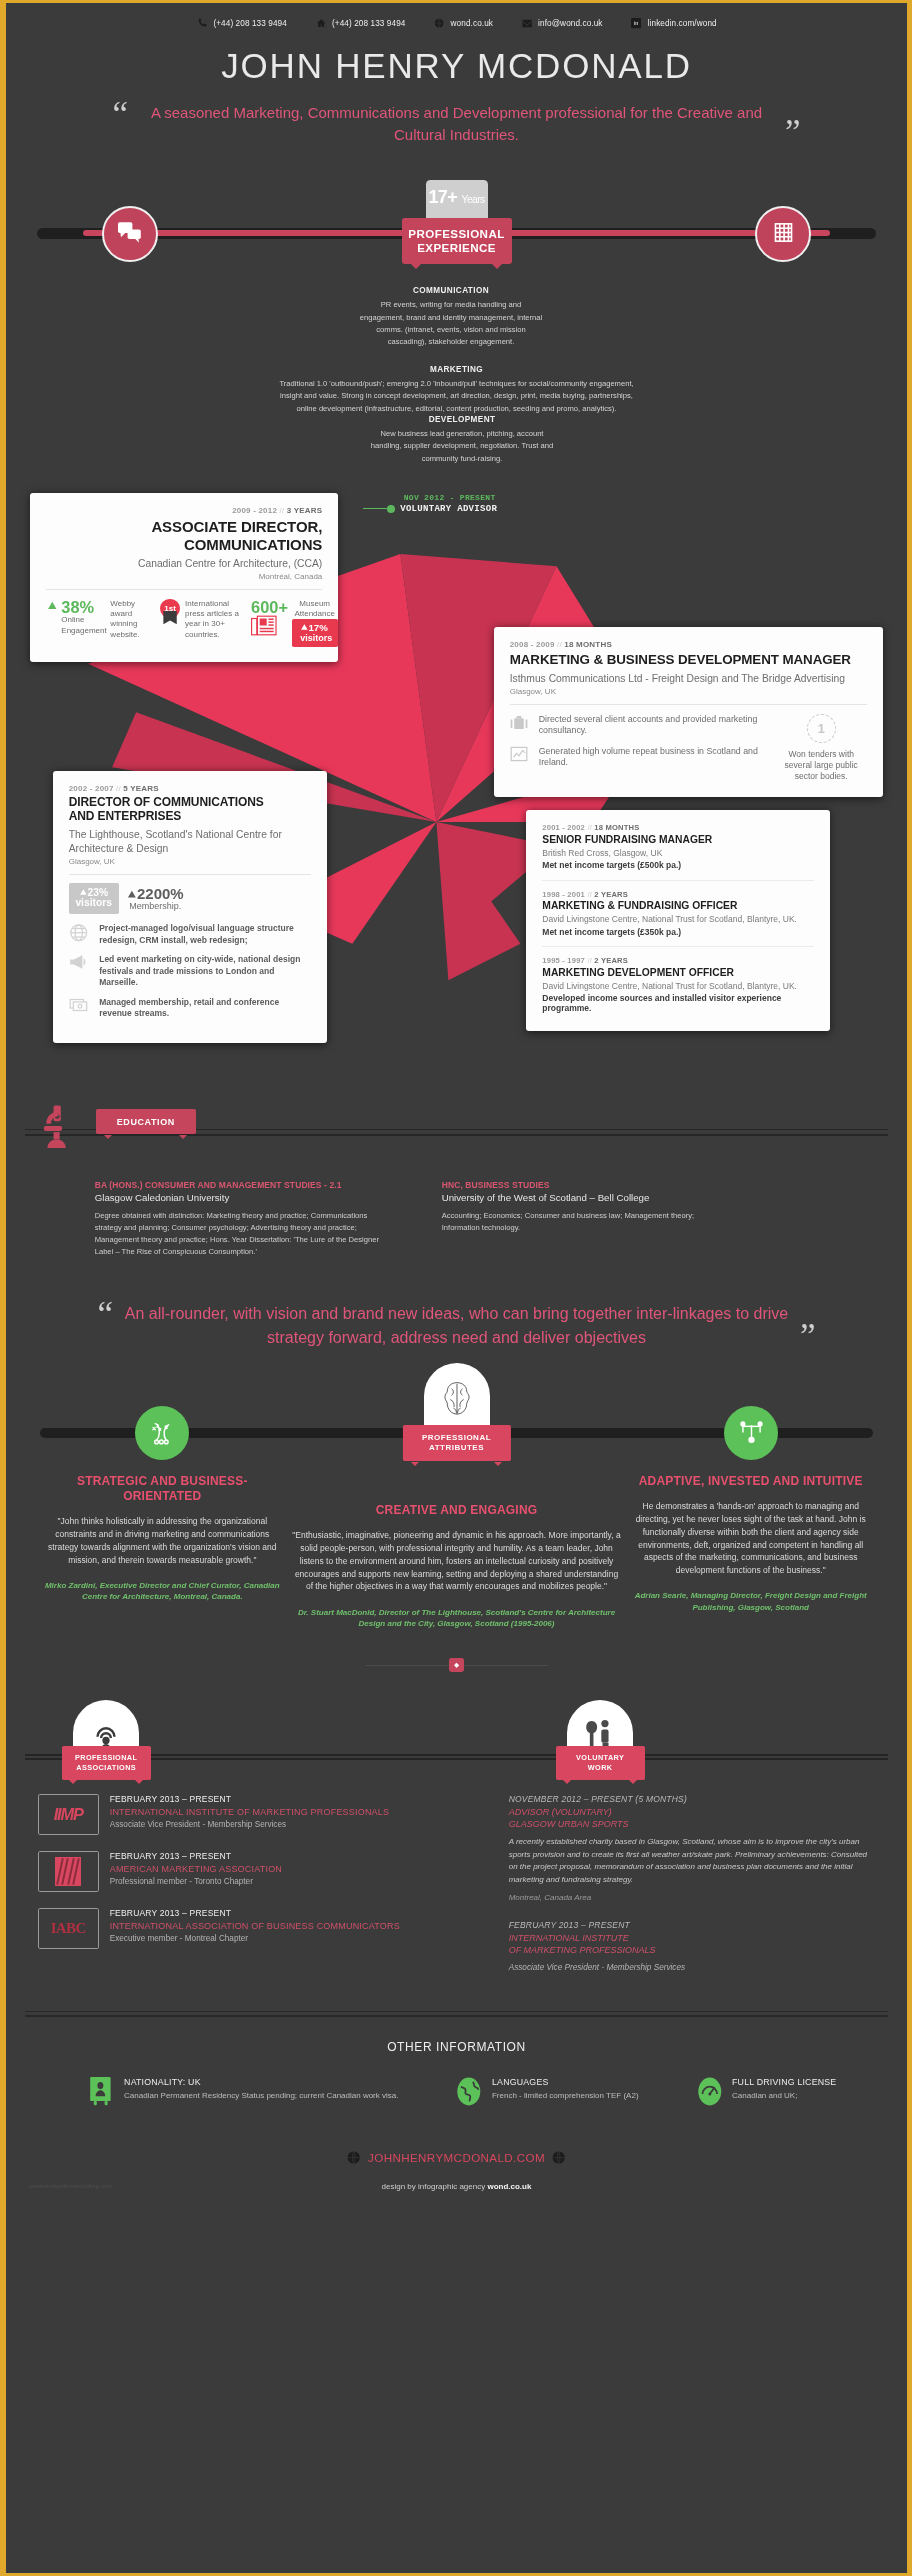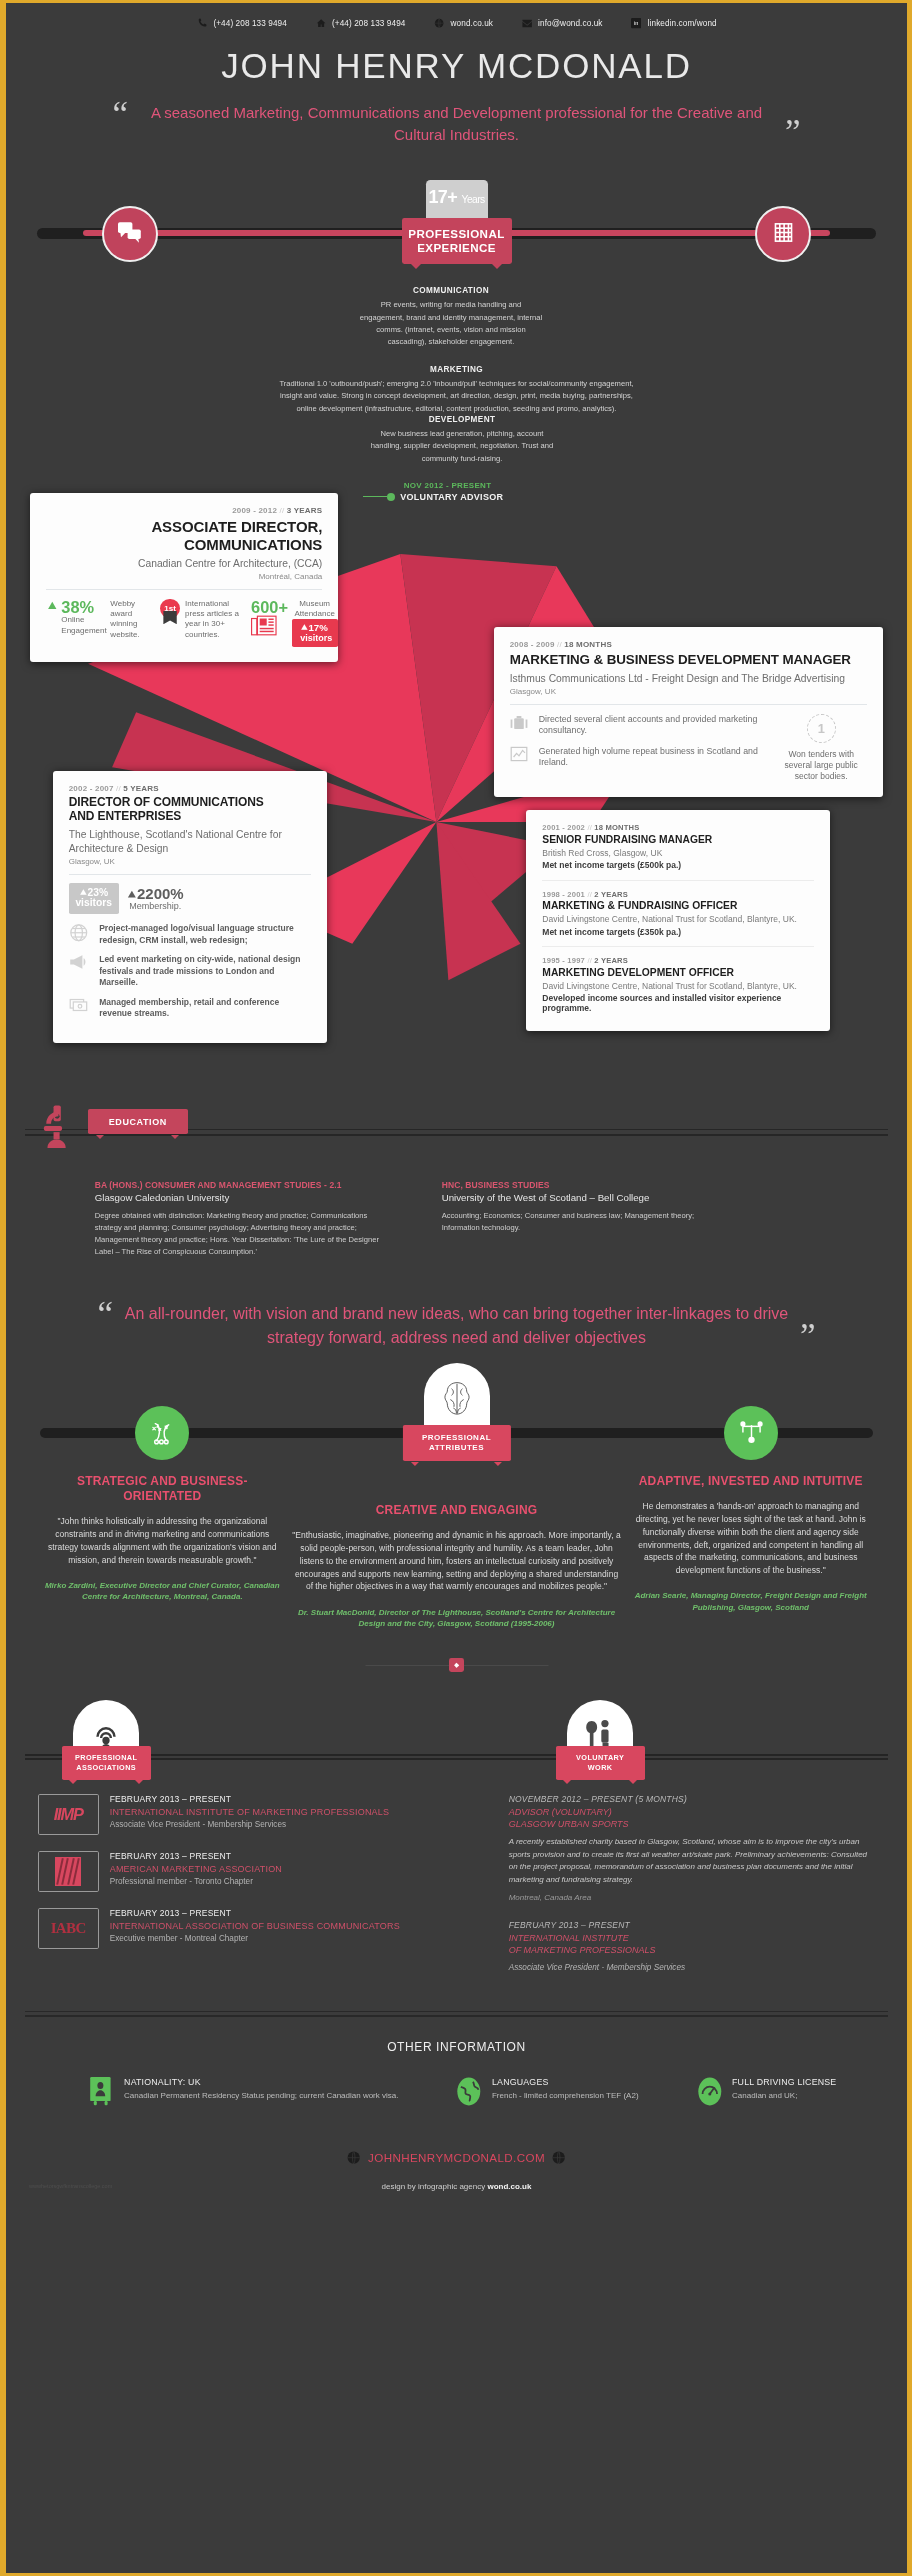--- a/index.html
+++ b/index.html
@@ -165,21 +165,21 @@
   .biz-line .tx { font-size: 8.8px; color: #6d6d6d; line-height: 1.32; }
   .biz-right { width: 91px; text-align: center; }
   .coin {
     width: 29px; height: 29px; border-radius: 50%; border: 1.8px dashed #c7c7c7;
     margin: 0 auto 6px; display: flex; align-items: center; justify-content: center;
     color: #c7c7c7; font-size: 12.8px; font-weight: bold;
   }
   .biz-right .tx { font-size: 8.5px; color: #6d6d6d; line-height: 1.32; }
 
   
-  .vol-marker { position: absolute; left: 371px; top: 0px; }
+  .vol-marker { position: absolute; left: 371px; top: 12px; font-family: Liberation Mono, monospace; }
   .vol-marker .d { font-size: 8px; color: #5cb85c; font-weight: bold; letter-spacing: 0.3px; margin-left: 17px; }
   .vol-marker .r { display: flex; align-items: center; gap: 5.5px; margin-top: 2.4px; }
   .vol-marker .dot { width: 8px; height: 8px; border-radius: 50%; background: #5cb85c; flex: none; }
   .vol-marker .t { font-size: 9px; color: #f2f2f2; font-weight: bold; letter-spacing: 0.3px; }
   .vol-marker .line { position: absolute; left: -24px; top: 15px; width: 24px; height: 1.2px; background: #5cb85c; }
 
   
   #card-dir { left: 37px; top: 254px; width: 274px; margin-top: 36px; }
   #card-dir h3 { font-size: 12px; }
   .dir-stats { display: flex; align-items: center; gap: 8px; margin-bottom: 9.7px; text-align: center; }
@@ -201,21 +201,21 @@
   .old-entry .org { font-size: 8.5px; color: #7a7a7a; line-height: 1.3; }
   .old-entry .bold { font-size: 8.5px; color: #3c3c3c; font-weight: bold; margin-top: 1.2px; }
   .old-sep { border-top: 0.6px solid #ececec; margin: 9.7px 0 8.5px; }
 
   
   .edu-band { position: relative; margin-top: 7.3px; height: 43px; }
   .edu-rule { position: absolute; left: 9.7px; right: 9.7px; top: 19.5px; height: 1.2px; background: #262626; }
   .edu-rule2 { position: absolute; left: 9.7px; right: 9.7px; top: 25px; height: 1.2px; background: #262626; }
   .micro { position: absolute; left: 24px; top: -6px; width: 38px; height: 51px; color: #c4455c; }
   .edu-tab {
-    position: absolute; left: 72px; top: 0px; background: #c4455c;
+    position: absolute; left: 80px; top: 0px; background: #c4455c;
     color: #fff; padding: 7.3px 21px 7.3px; border-radius: 1.8px;
     font-size: 9px; font-weight: bold; letter-spacing: 0.6px;
   }
   .edu-tab::after { content:""; position:absolute; left:8.5px; bottom:-4.9px; border-left:4.9px solid transparent; border-right:4.9px solid transparent; border-top:4.9px solid #c4455c; }
   .edu-tab::before { content:""; position:absolute; right:8.5px; bottom:-4.9px; border-left:4.9px solid transparent; border-right:4.9px solid transparent; border-top:4.9px solid #c4455c; }
 
   .edu-cols { display: flex; padding: 28px 0 0 79px; gap: 55px; }
   .edu-col { width: 292px; }
   .edu-col .deg { font-size: 8.5px; color: #d9566f; font-weight: bold; letter-spacing: 0.1px; }
   .edu-col .uni { font-size: 9.7px; color: #e6e6e6; margin: 1.8px 0 7.3px; }

